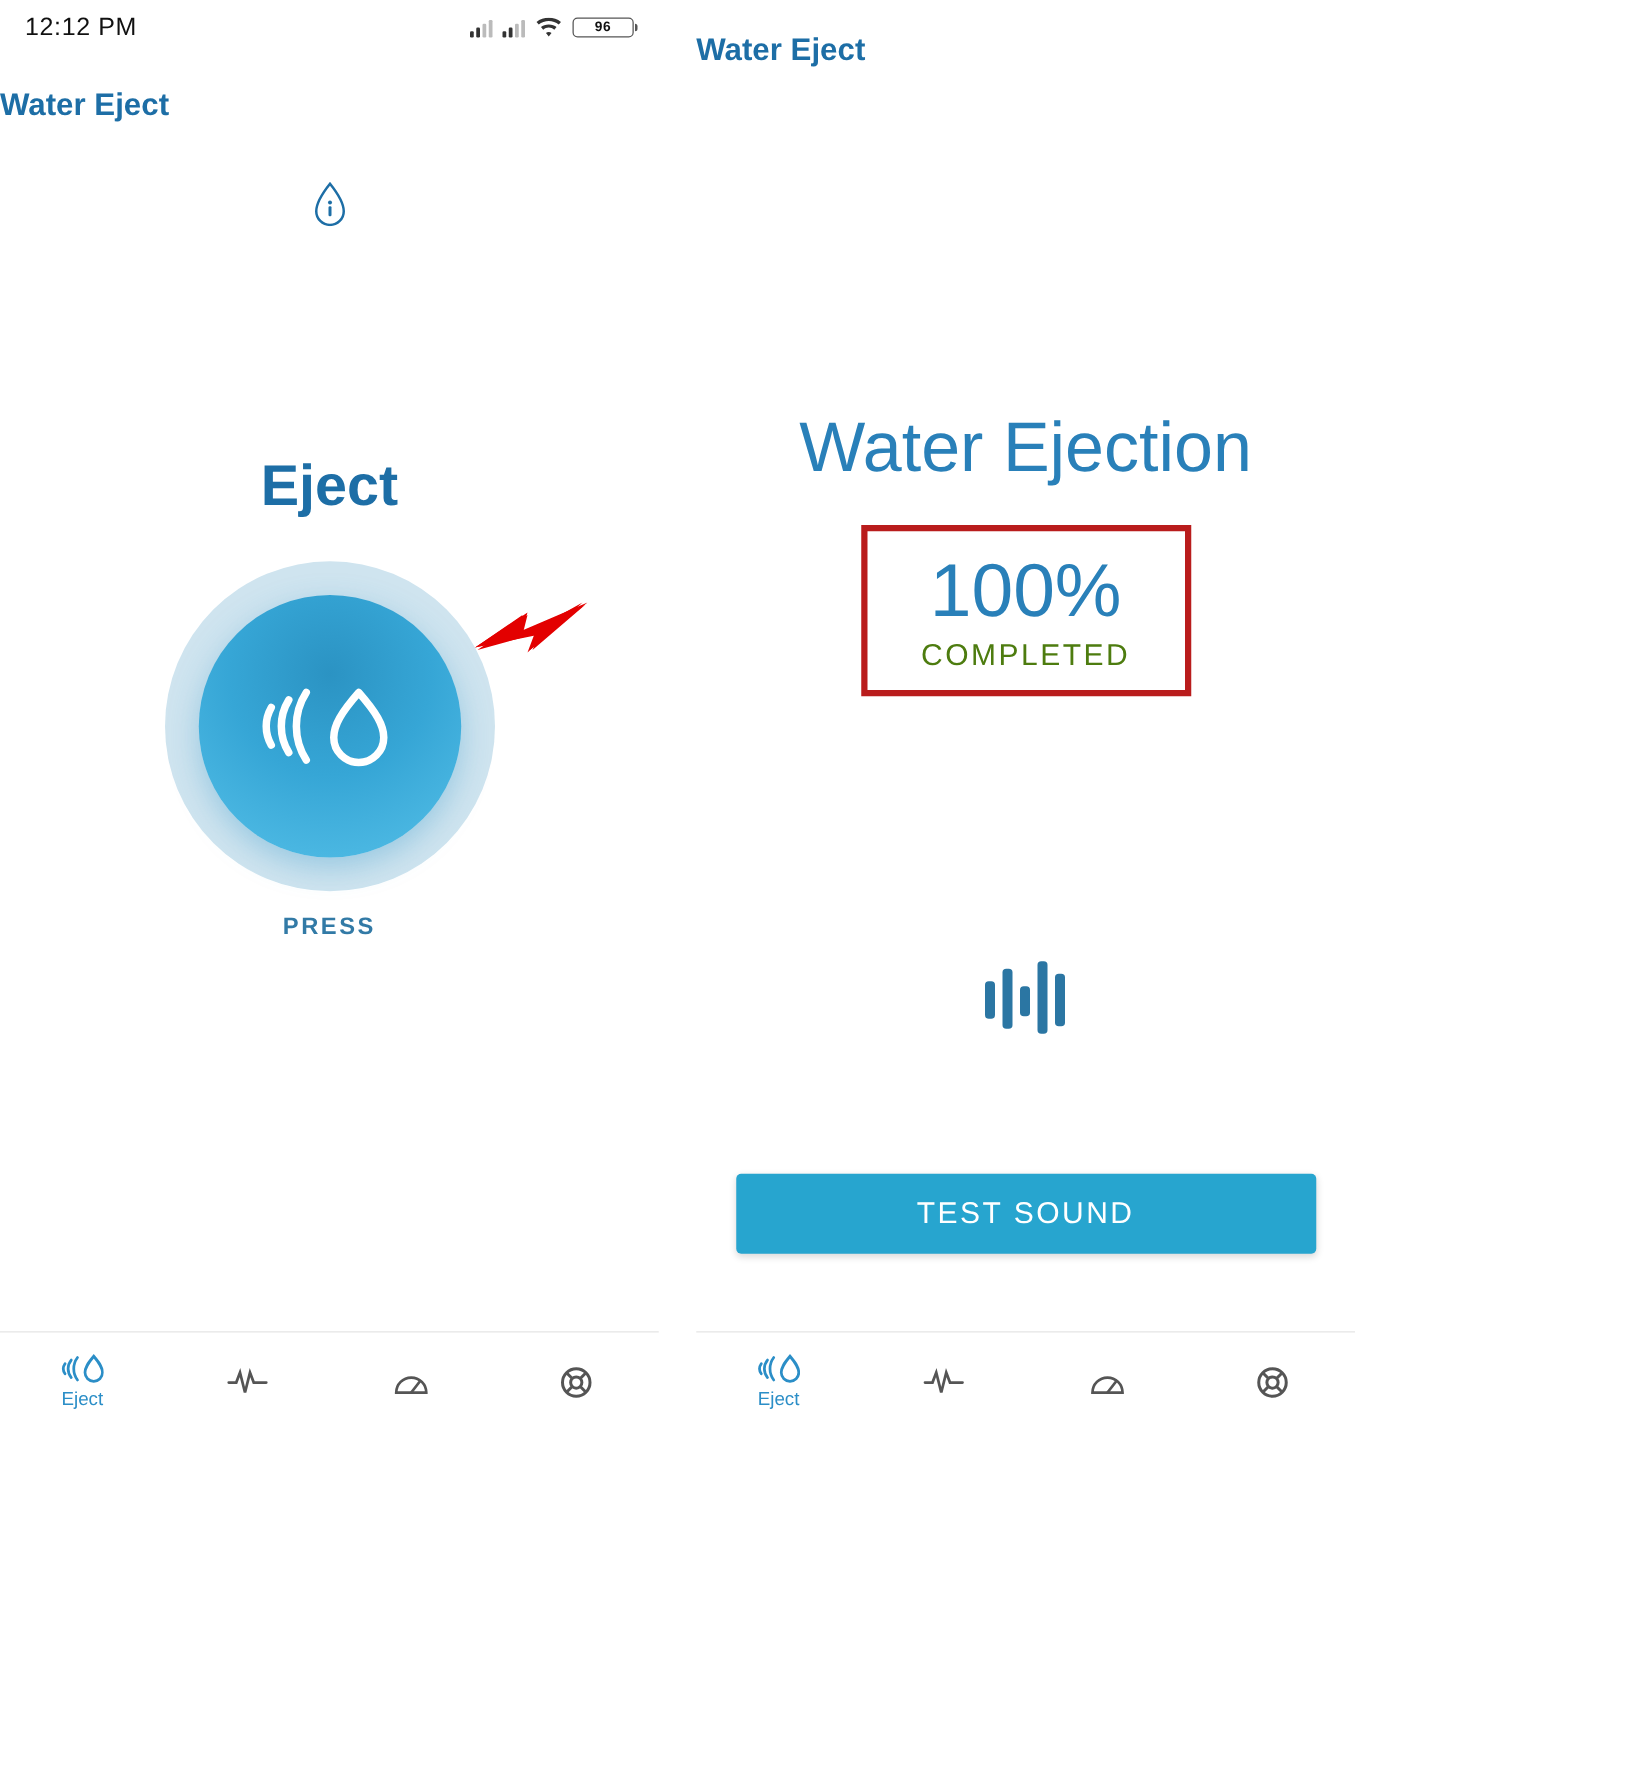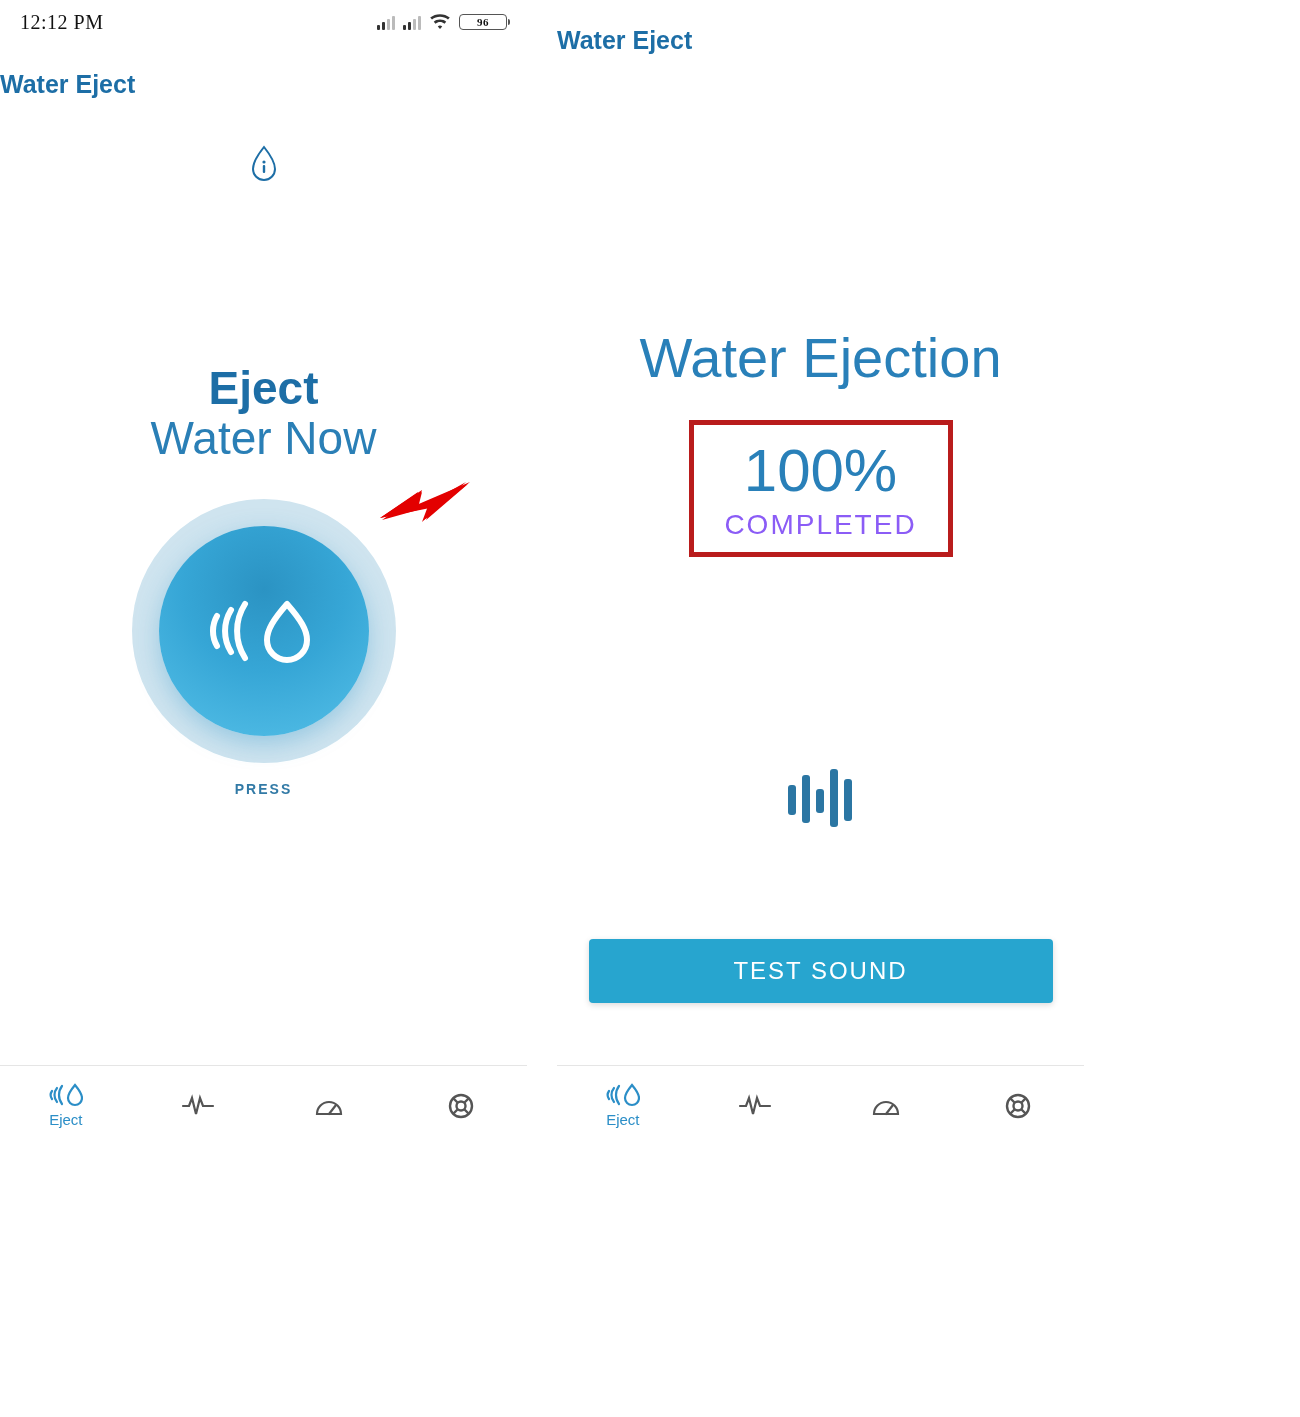--- a/index.html
+++ b/index.html
@@ -3,21 +3,21 @@
 <meta charset="utf-8">
 <style>
   * { box-sizing: border-box; margin: 0; padding: 0; }
   html, body { width: 1300px; height: 1417px; font-family: -apple-system, "Helvetica Neue", Arial, sans-serif; background: #f0f0f0; }
   .stage { display: flex; width: 1300px; height: 1417px; background: #fff; }
   .phone { position: relative; width: 527px; height: 1145px; background: #fff; }
   .phone-left { margin-left: 0; }
   .phone-right { margin-left: 30px; }
 
   
-  .status-bar { display: flex; justify-content: space-between; align-items: center; height: 44px; padding: 0 20px; font-size: 20px; font-weight: 500; color: #111; letter-spacing: 0.5px; font-family: Liberation Serif, serif; }
+  .status-bar { display: flex; justify-content: space-between; align-items: center; height: 44px; padding: 0 20px; font-size: 20px; font-weight: 500; color: #111; letter-spacing: 0.5px; }
   .status-right { display: flex; align-items: center; gap: 8px; }
   .sig { display: inline-flex; align-items: flex-end; gap: 2px; height: 16px; }
   .sig i { width: 3px; background: #333; border-radius: 1px; }
   .sig i.dim { background: #bbb; }
   .sig .b1{height:5px}.sig .b2{height:8px}.sig .b3{height:11px}.sig .b4{height:14px}
   .battery { display: inline-flex; align-items: center; gap: 2px; border: 1.5px solid #555; border-radius: 4px; padding: 1px 17px; font-size: 11px; font-weight: 600; position: relative; }
   .battery::after{ content:""; position:absolute; right:-4px; top:50%; transform:translateY(-50%); width:2px; height:6px; background:#555; border-radius:0 2px 2px 0; }
 
   
   .app-header { text-align: left; padding-top: 26px; }
@@ -28,30 +28,30 @@
 
   
   .main-label { text-align:center; margin-top: 180px; }
   .main-label .l1 { font-size: 46px; font-weight: 700; color: #1d6ea6; }
   .main-label .l2 { font-size: 46px; font-weight: 400; color: #2a7fb6; margin-top: -4px; }
 
   
   .eject-wrap { display:flex; flex-direction:column; align-items:center; margin-top: 34px; position:relative; }
   .eject-outer { width: 264px; height: 264px; border-radius: 50%; background: #cfe4ef; display:flex; align-items:center; justify-content:center; }
   .eject-inner { width: 210px; height: 210px; border-radius: 50%; background: radial-gradient(circle at 50% 30%, #2b93c3 0%, #36a6d6 45%, #55c0e8 100%); box-shadow: 0 8px 24px rgba(50,150,200,0.35); display:flex; align-items:center; justify-content:center; }
-  .press-label { margin-top: 18px; font-size: 14px; letter-spacing: 2px; color: #327aa6; font-weight: 600; }
+  .press-label { margin-top: 18px; font-size: 19px; letter-spacing: 2px; color: #327aa6; font-weight: 600; }
 
   
   .annot-arrow { position:absolute; left: 380px; top: 480px; pointer-events:none; }
 
   
   .r-heading { text-align:center; font-size: 56px; font-weight: 500; color: #2980b9; margin-top: 270px; }
   .r-box { border: 5px solid #b91c1c; width: 264px; height: 137px; margin: 30px auto 0; display:flex; flex-direction:column; align-items:center; justify-content:center; gap:4px; }
   .r-percent { font-size: 60px; font-weight: 500; color: #2980b9; }
-  .r-completed { font-size: 28px; letter-spacing: 2px; color: #8b5cf6; font-weight: 500; }
+  .r-completed { font-size: 24px; letter-spacing: 2px; color: #4d7c0f; font-weight: 500; }
   .eq-icon { display:flex; justify-content:center; margin-top: 210px; }
   .test-btn { display:block; width: 464px; margin: 110px auto 0; background: #27a5cf; color:#fff; border:none; border-radius:4px; height: 64px; font-size: 24px; letter-spacing: 2px; font-weight: 400; box-shadow: 0 2px 6px rgba(0,0,0,0.15); }
 
   
   .tabs { position:absolute; left:0; right:0; bottom:0; height: 80px; border-top: 1px solid #e5e5e5; display:flex; }
   .tab { flex:1; display:flex; flex-direction:column; align-items:center; justify-content:center; gap:4px; color:#555; }
   .tab.active { color:#2b8ec7; }
   .tab-label { font-size: 15px; }
 
   
@@ -96,21 +96,20 @@
     <div class="info-drop">
       <svg width="28" height="36" viewBox="0 0 28 36">
             <path fill="none" stroke="#1d6ea6" stroke-width="2" d="M14 2 C6 12 3 18 3 24 a11 11 0 0 0 22 0 C25 18 22 12 14 2Z"></path>
             <circle cx="14" cy="17" r="1.6" fill="#1d6ea6"></circle>
             <rect x="12.8" y="20" width="2.4" height="8" rx="1" fill="#1d6ea6"></rect>
           </svg>
     </div>
 
     <div class="main-label">
       <div class="l1">Eject</div>
-      <div class="l2">Water Now</div>
     </div>
 
     <div class="eject-wrap">
       <div class="eject-outer">
         <div class="eject-inner">
           <svg width="110" height="70" viewBox="0 0 110 70">
             <g fill="none" stroke="#fff" stroke-width="6" stroke-linecap="round">
               <path d="M8 20 A30 30 0 0 0 8 50"></path>
               <path d="M22 14 A40 40 0 0 0 22 56"></path>
               <path d="M36 8  A50 50 0 0 0 36 62"></path>

